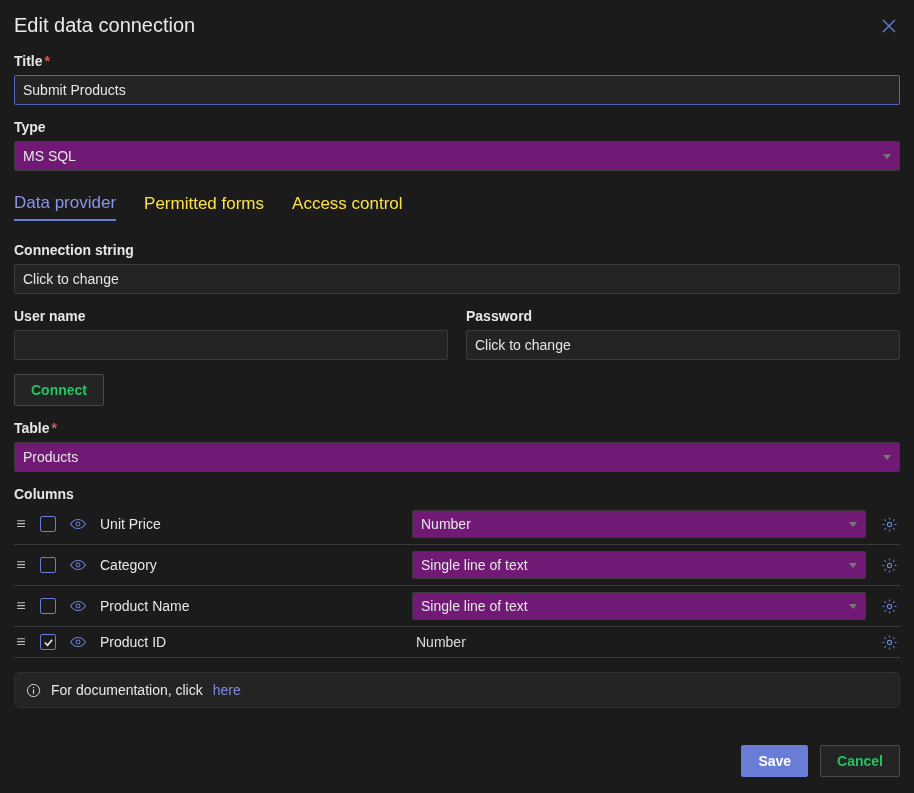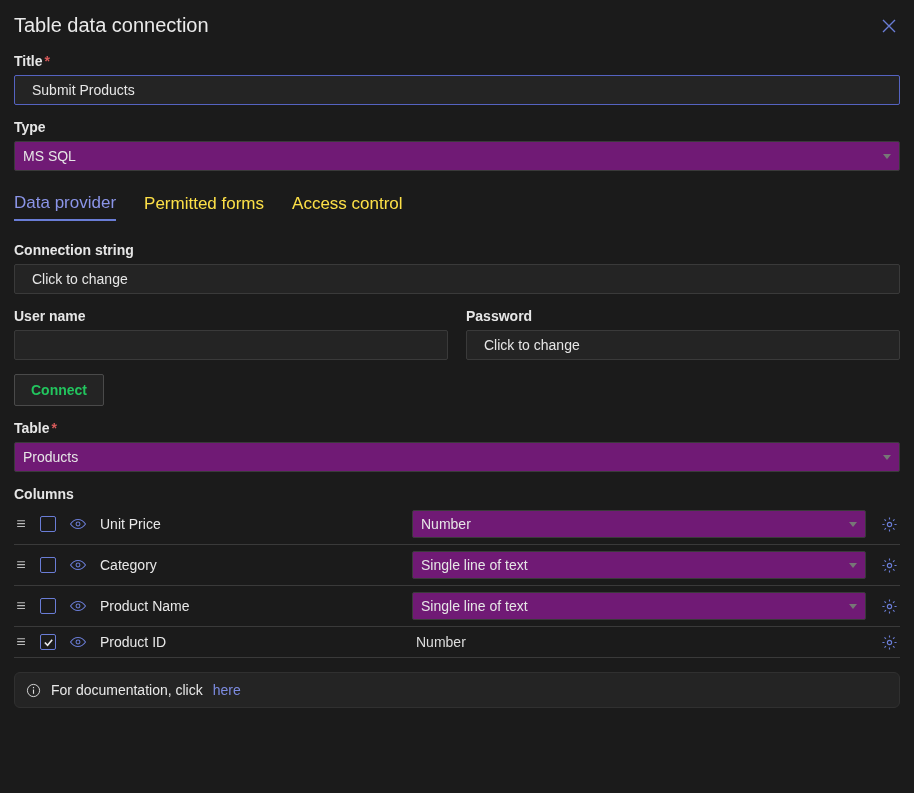--- a/index.html
+++ b/index.html
@@ -43,21 +43,21 @@
     color: #e6e6e6;
     margin-bottom: 6px;
     display: block;
   }
   .req { color: #d65a5a; margin-left: 2px; }
   .text-input {
     width: 100%;
     background: #242424;
     border: 1px solid #5563c1;
     color: #e6e6e6;
-    padding: 6px 17px;
+    padding: 6px 8px;
     font-size: 14px;
     outline: none;
     border-radius: 2px;
   }
   .text-input.plain { border: 1px solid #3a3a3a; }
   .select-like {
     width: 100%;
     background: #701a75;
     border: 1px solid #3a3a3a;
     color: #e6e6e6;
@@ -164,21 +164,21 @@
     padding: 14px 0 16px 0;
   }
   svg { display: block; }
 </style>
 </head>
 <body>
 
 <div class="dialog">
 
   <div class="header">
-    <div class="dialog-title">Table data connection</div>
+    <div class="dialog-title">Edit data connection</div>
     <div class="close-x">
       <svg width="14" height="14" viewBox="0 0 14 14">
           <path d="M1 1 L13 13 M13 1 L1 13" stroke="#6a7dd6" stroke-width="1.4" fill="none"></path>
         </svg>
     </div>
   </div>
 
   <div class="field-block">
     <label class="field-label"><span>Title</span><span class="req">*</span></label>
     <input class="text-input" type="text" value="Submit Products" style="">
@@ -328,14 +328,18 @@
       <svg width="15" height="15" viewBox="0 0 16 16">
           <circle cx="8" cy="8" r="6.5" stroke="#ddd" stroke-width="1" fill="none"></circle>
           <rect x="7.4" y="7" width="1.2" height="4.5" fill="#ddd"></rect>
           <rect x="7.4" y="4.2" width="1.2" height="1.4" fill="#ddd"></rect>
         </svg>
     </span>
     <span>For documentation, click </span>
     <a>here</a>
   </div>
 
+  <div class="footer">
+    <button class="btn primary">Save</button>
+    <button class="btn">Cancel</button>
+  </div>
 
 </div>
 
 </body></html>

